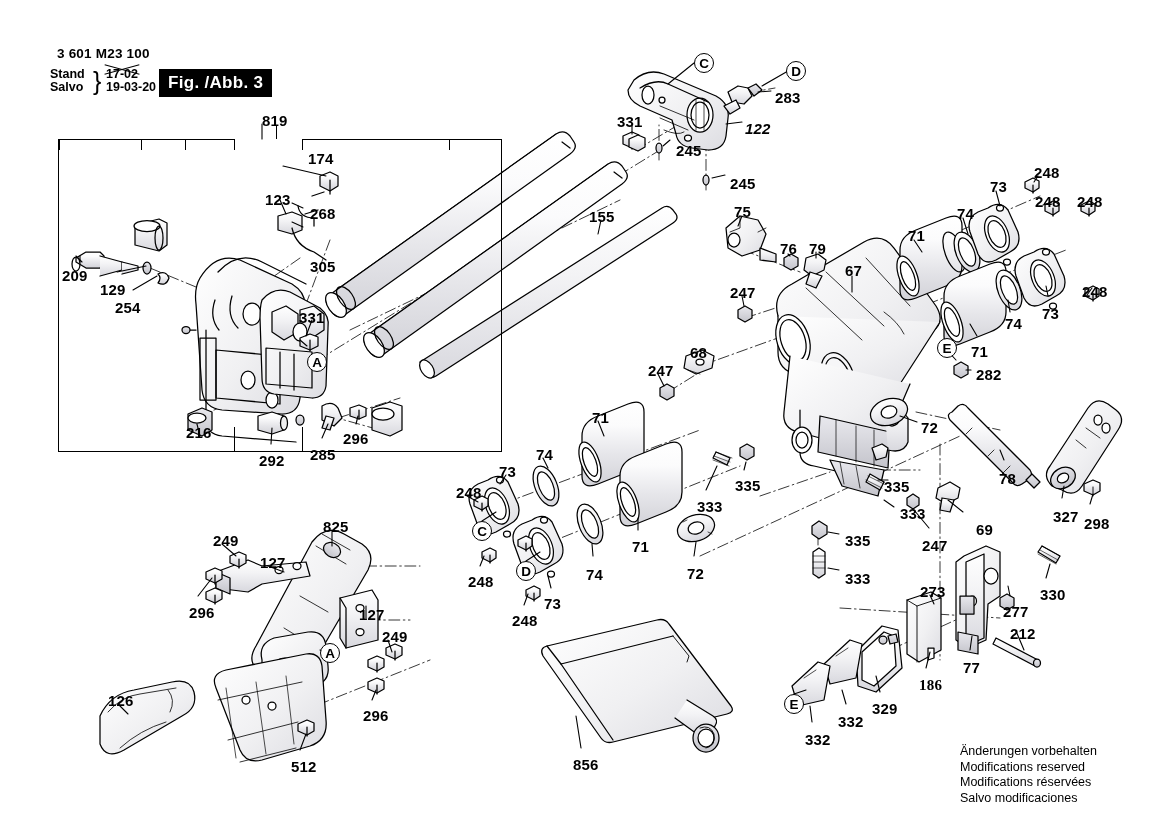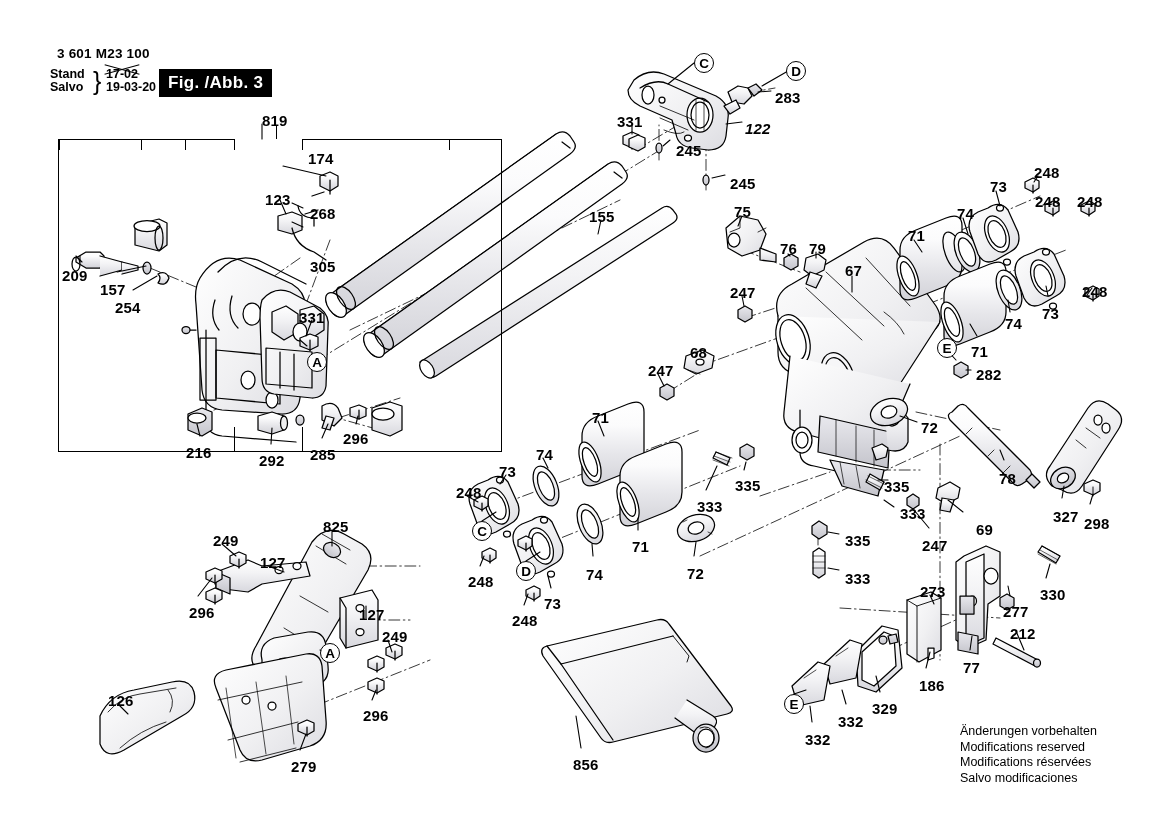--- a/index.html
+++ b/index.html
@@ -14,21 +14,21 @@
   #hdr-stand-issue .lbl{display:block;}
   #hdr-brace{left:93px;top:66px;font-size:25px;line-height:31px;font-weight:400;}
   #hdr-dates{left:106px;top:68px;font-size:12.5px;font-weight:700;line-height:13px;}
   #hdr-dates .old{position:relative;display:inline-block;}
   #hdr-dates .old:before{content:"";position:absolute;left:-2px;top:1px;width:36px;height:1.4px;background:#000;transform:rotate(15deg);}
   #hdr-dates .old:after{content:"";position:absolute;left:-2px;top:1px;width:36px;height:1.4px;background:#000;transform:rotate(-15deg);}
   #fig-badge{left:159px;top:69px;background:#000;color:#fff;font-size:17px;font-weight:700;
              padding:3.5px 9px 4.5px 9px;letter-spacing:.3px;}
 
   
-  #footer-notes{position:absolute;left:960px;top:724px;font-size:12.5px;line-height:15.5px;}
+  #footer-notes{position:absolute;left:960px;top:744px;font-size:12.5px;line-height:15.5px;}
   #footer-notes span{display:block;white-space:nowrap;}
 
   
   .callout{position:absolute;font-size:15px;font-weight:700;letter-spacing:.2px;white-space:nowrap;}
 
   
   .refletter{position:absolute;width:20px;height:20px;border:1.6px solid #000;border-radius:50%;
              font-size:13.5px;font-weight:700;display:flex;align-items:center;justify-content:center;
              background:#fff;box-sizing:border-box;}
 
@@ -642,24 +642,24 @@
     <span>Salvo modificaciones</span>
   </div>
 
   <div id="callout-layer">
       <div class="callout" style="left: 262px; top: 112px;">819</div>
       <div class="callout" style="left: 308px; top: 150px;">174</div>
       <div class="callout" style="left: 265px; top: 191px;">123</div>
       <div class="callout" style="left: 310px; top: 205px;">268</div>
       <div class="callout" style="left: 310px; top: 224px; margin-top: 34px;">305</div>
       <div class="callout" style="left: 62px; top: 267px;">209</div>
-      <div class="callout" style="left: 100px; top: 281px;">157</div>
+      <div class="callout" style="left: 100px; top: 281px;">129</div>
       <div class="callout" style="left: 115px; top: 299px;">254</div>
       <div class="callout" style="left: 299px; top: 309px;">331</div>
-      <div class="callout" style="left: 186px; top: 444px;">216</div>
+      <div class="callout" style="left: 186px; top: 424px;">216</div>
       <div class="callout" style="left: 259px; top: 452px;">292</div>
       <div class="callout" style="left: 310px; top: 446px;">285</div>
       <div class="callout" style="left: 343px; top: 430px;">296</div>
       <div class="callout" style="left: 589px; top: 208px;">155</div>
       <div class="callout" style="left: 617px; top: 113px;">331</div>
       <div class="callout" style="left: 676px; top: 142px;">245</div>
       <div class="callout" style="left: 730px; top: 175px;">245</div>
       <div class="callout" style="left: 745px; top: 120px; font-style: italic;">122</div>
       <div class="callout" style="left: 775px; top: 89px;">283</div>
       <div class="callout" style="left: 734px; top: 203px;">75</div>
@@ -696,38 +696,38 @@
       <div class="callout" style="left: 697px; top: 498px;">333</div>
       <div class="callout" style="left: 735px; top: 477px;">335</div>
       <div class="callout" style="left: 884px; top: 478px;">335</div>
       <div class="callout" style="left: 900px; top: 505px;">333</div>
       <div class="callout" style="left: 845px; top: 532px;">335</div>
       <div class="callout" style="left: 845px; top: 570px;">333</div>
       <div class="callout" style="left: 687px; top: 565px;">72</div>
       <div class="callout" style="left: 959px; top: 521px; margin-left: 17px;">69</div>
       <div class="callout" style="left: 922px; top: 537px;">247</div>
       <div class="callout" style="left: 920px; top: 583px;">273</div>
-      <div class="callout" style="left: 919px; top: 677px;">186</div>
+      <div class="callout" style="left: 919px; top: 677px; font-family: Liberation Serif, serif;">186</div>
       <div class="callout" style="left: 872px; top: 700px;">329</div>
       <div class="callout" style="left: 838px; top: 713px;">332</div>
       <div class="callout" style="left: 805px; top: 731px;">332</div>
       <div class="callout" style="left: 963px; top: 659px;">77</div>
       <div class="callout" style="left: 1003px; top: 603px;">277</div>
       <div class="callout" style="left: 1040px; top: 586px;">330</div>
       <div class="callout" style="left: 1010px; top: 625px;">212</div>
       <div class="callout" style="left: 573px; top: 756px;">856</div>
       <div class="callout" style="left: 213px; top: 532px;">249</div>
       <div class="callout" style="left: 260px; top: 554px;">127</div>
       <div class="callout" style="left: 323px; top: 518px;">825</div>
       <div class="callout" style="left: 189px; top: 604px;">296</div>
       <div class="callout" style="left: 359px; top: 606px;">127</div>
       <div class="callout" style="left: 382px; top: 628px;">249</div>
       <div class="callout" style="left: 363px; top: 707px;">296</div>
       <div class="callout" style="left: 108px; top: 692px;">126</div>
-      <div class="callout" style="left: 291px; top: 758px;">279</div>
+      <div class="callout" style="left: 291px; top: 758px;">512</div>
     </div>
   <div id="refletter-layer">
       <div class="refletter" style="left: 307px; top: 352px;">A</div>
       <div class="refletter" style="left: 320px; top: 643px;">A</div>
       <div class="refletter" style="left: 694px; top: 53px;">C</div>
       <div class="refletter" style="left: 786px; top: 61px;">D</div>
       <div class="refletter" style="left: 472px; top: 521px;">C</div>
       <div class="refletter" style="left: 516px; top: 561px;">D</div>
       <div class="refletter" style="left: 937px; top: 338px;">E</div>
       <div class="refletter" style="left: 784px; top: 694px;">E</div>

